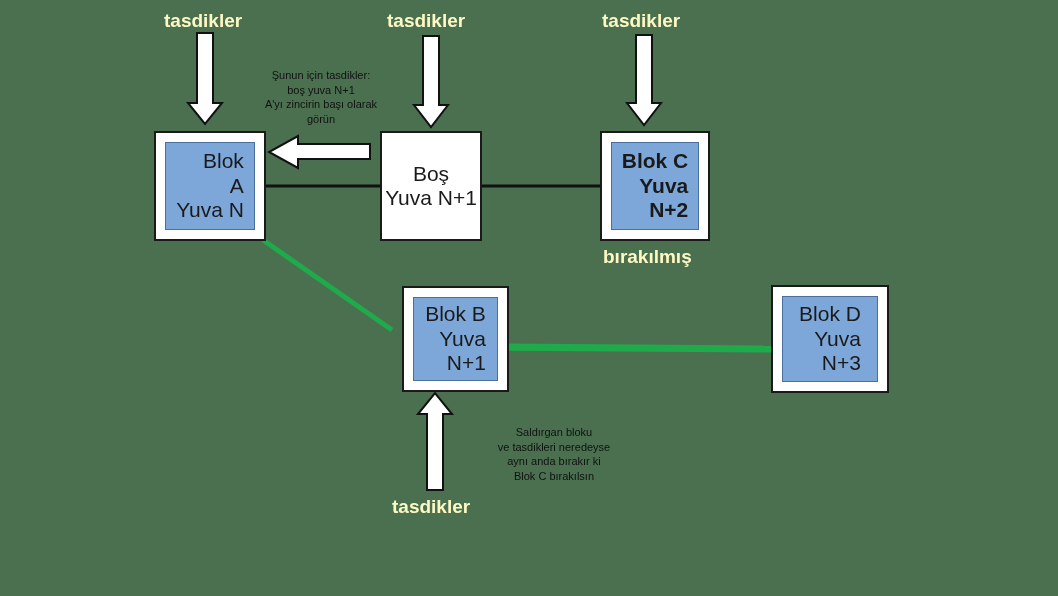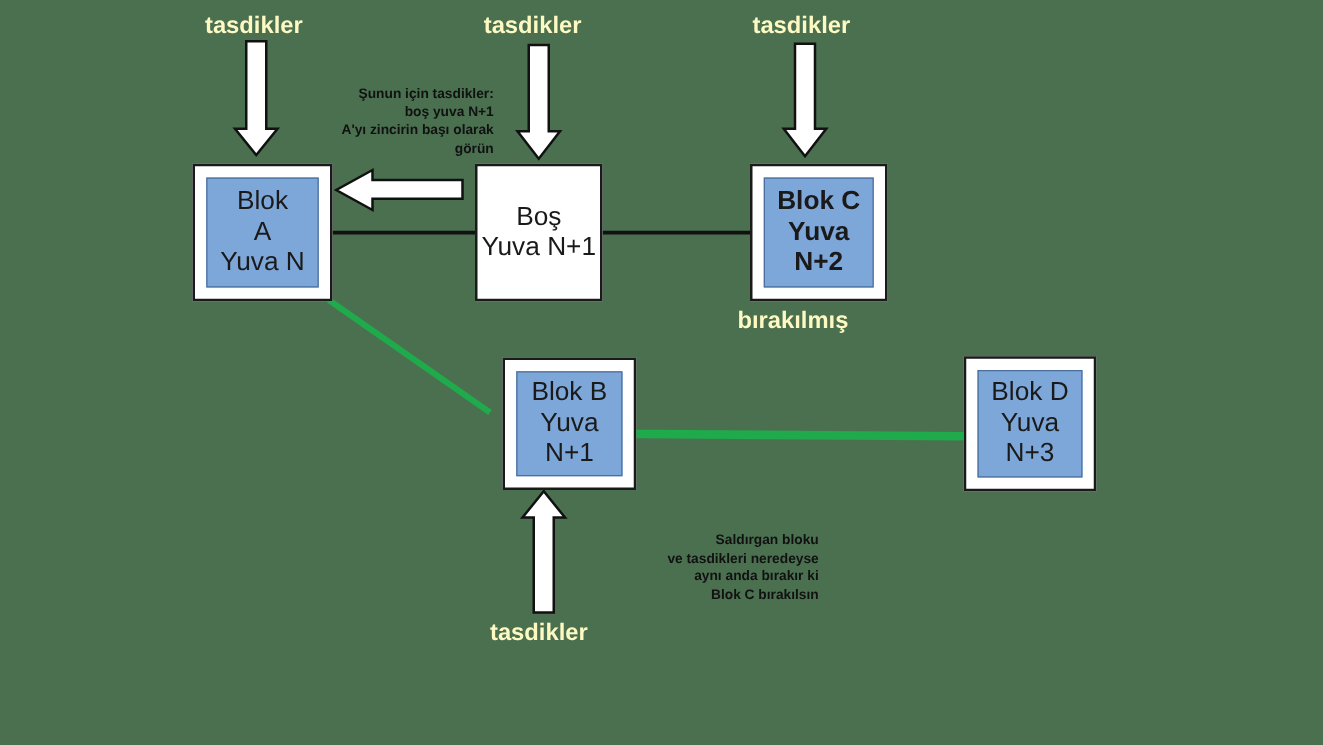--- a/index.html
+++ b/index.html
@@ -44,20 +44,21 @@
     box-sizing: border-box;
     color: #1a1a1a;
     line-height: 1.16;
     text-align: center;
     white-space: pre-line;
     font-size: 21px;
   }
   .node-inner.filled {
     background: #7da7d9;
     border: 1px solid #4a6f9c;
+    text-align: right;
   }
   
   #node-a {
     left: 154px;
     top: 131px;
     width: 112px;
     height: 110px;
     padding: 9px;
   }
   
@@ -85,49 +86,49 @@
     left: 402px;
     top: 286px;
     width: 107px;
     height: 106px;
     padding: 9px;
   }
   
   #node-d {
     left: 771px;
     top: 285px;
-    width: 106px;
+    width: 118px;
     height: 108px;
     padding: 9px;
   }
   .label {
     position: absolute;
     color: #fef9c3;
     font-weight: bold;
     white-space: nowrap;
   }
   .label-big {
     font-size: 19px;
   }
   .note {
     position: absolute;
     color: #111111;
-    font-weight: bold;
+    font-weight: normal;
     font-size: 11px;
     line-height: 1.32;
-    text-align: right;
+    text-align: center;
     white-space: pre-line;
   }
   #lbl-tasdikler-1 { left: 164px; top: 10px; }
   #lbl-tasdikler-2 { left: 387px; top: 10px; }
   #lbl-tasdikler-3 { left: 602px; top: 10px; }
   #lbl-tasdikler-4 { left: 392px; top: 496px; }
-  #lbl-birakilmis  { left: 590px; top: 246px; text-align: right; }
+  #lbl-birakilmis  { left: 603px; top: 246px; text-align: right; }
   #note-top  { left: 247px; top: 68px; width: 148px; }
-  #note-bottom { left: 475px; top: 425px; width: 180px; }
+  #note-bottom { left: 464px; top: 425px; width: 180px; }
 </style>
 </head>
 <body>
 
 <div id="stage">
 
   <svg id="svg-layer" viewBox="0 0 1058 596">
 
     <line x1="266" y1="186" x2="380" y2="186" stroke="#111111" stroke-width="3"></line>
     <line x1="482" y1="186" x2="600" y2="186" stroke="#111111" stroke-width="3"></line>

